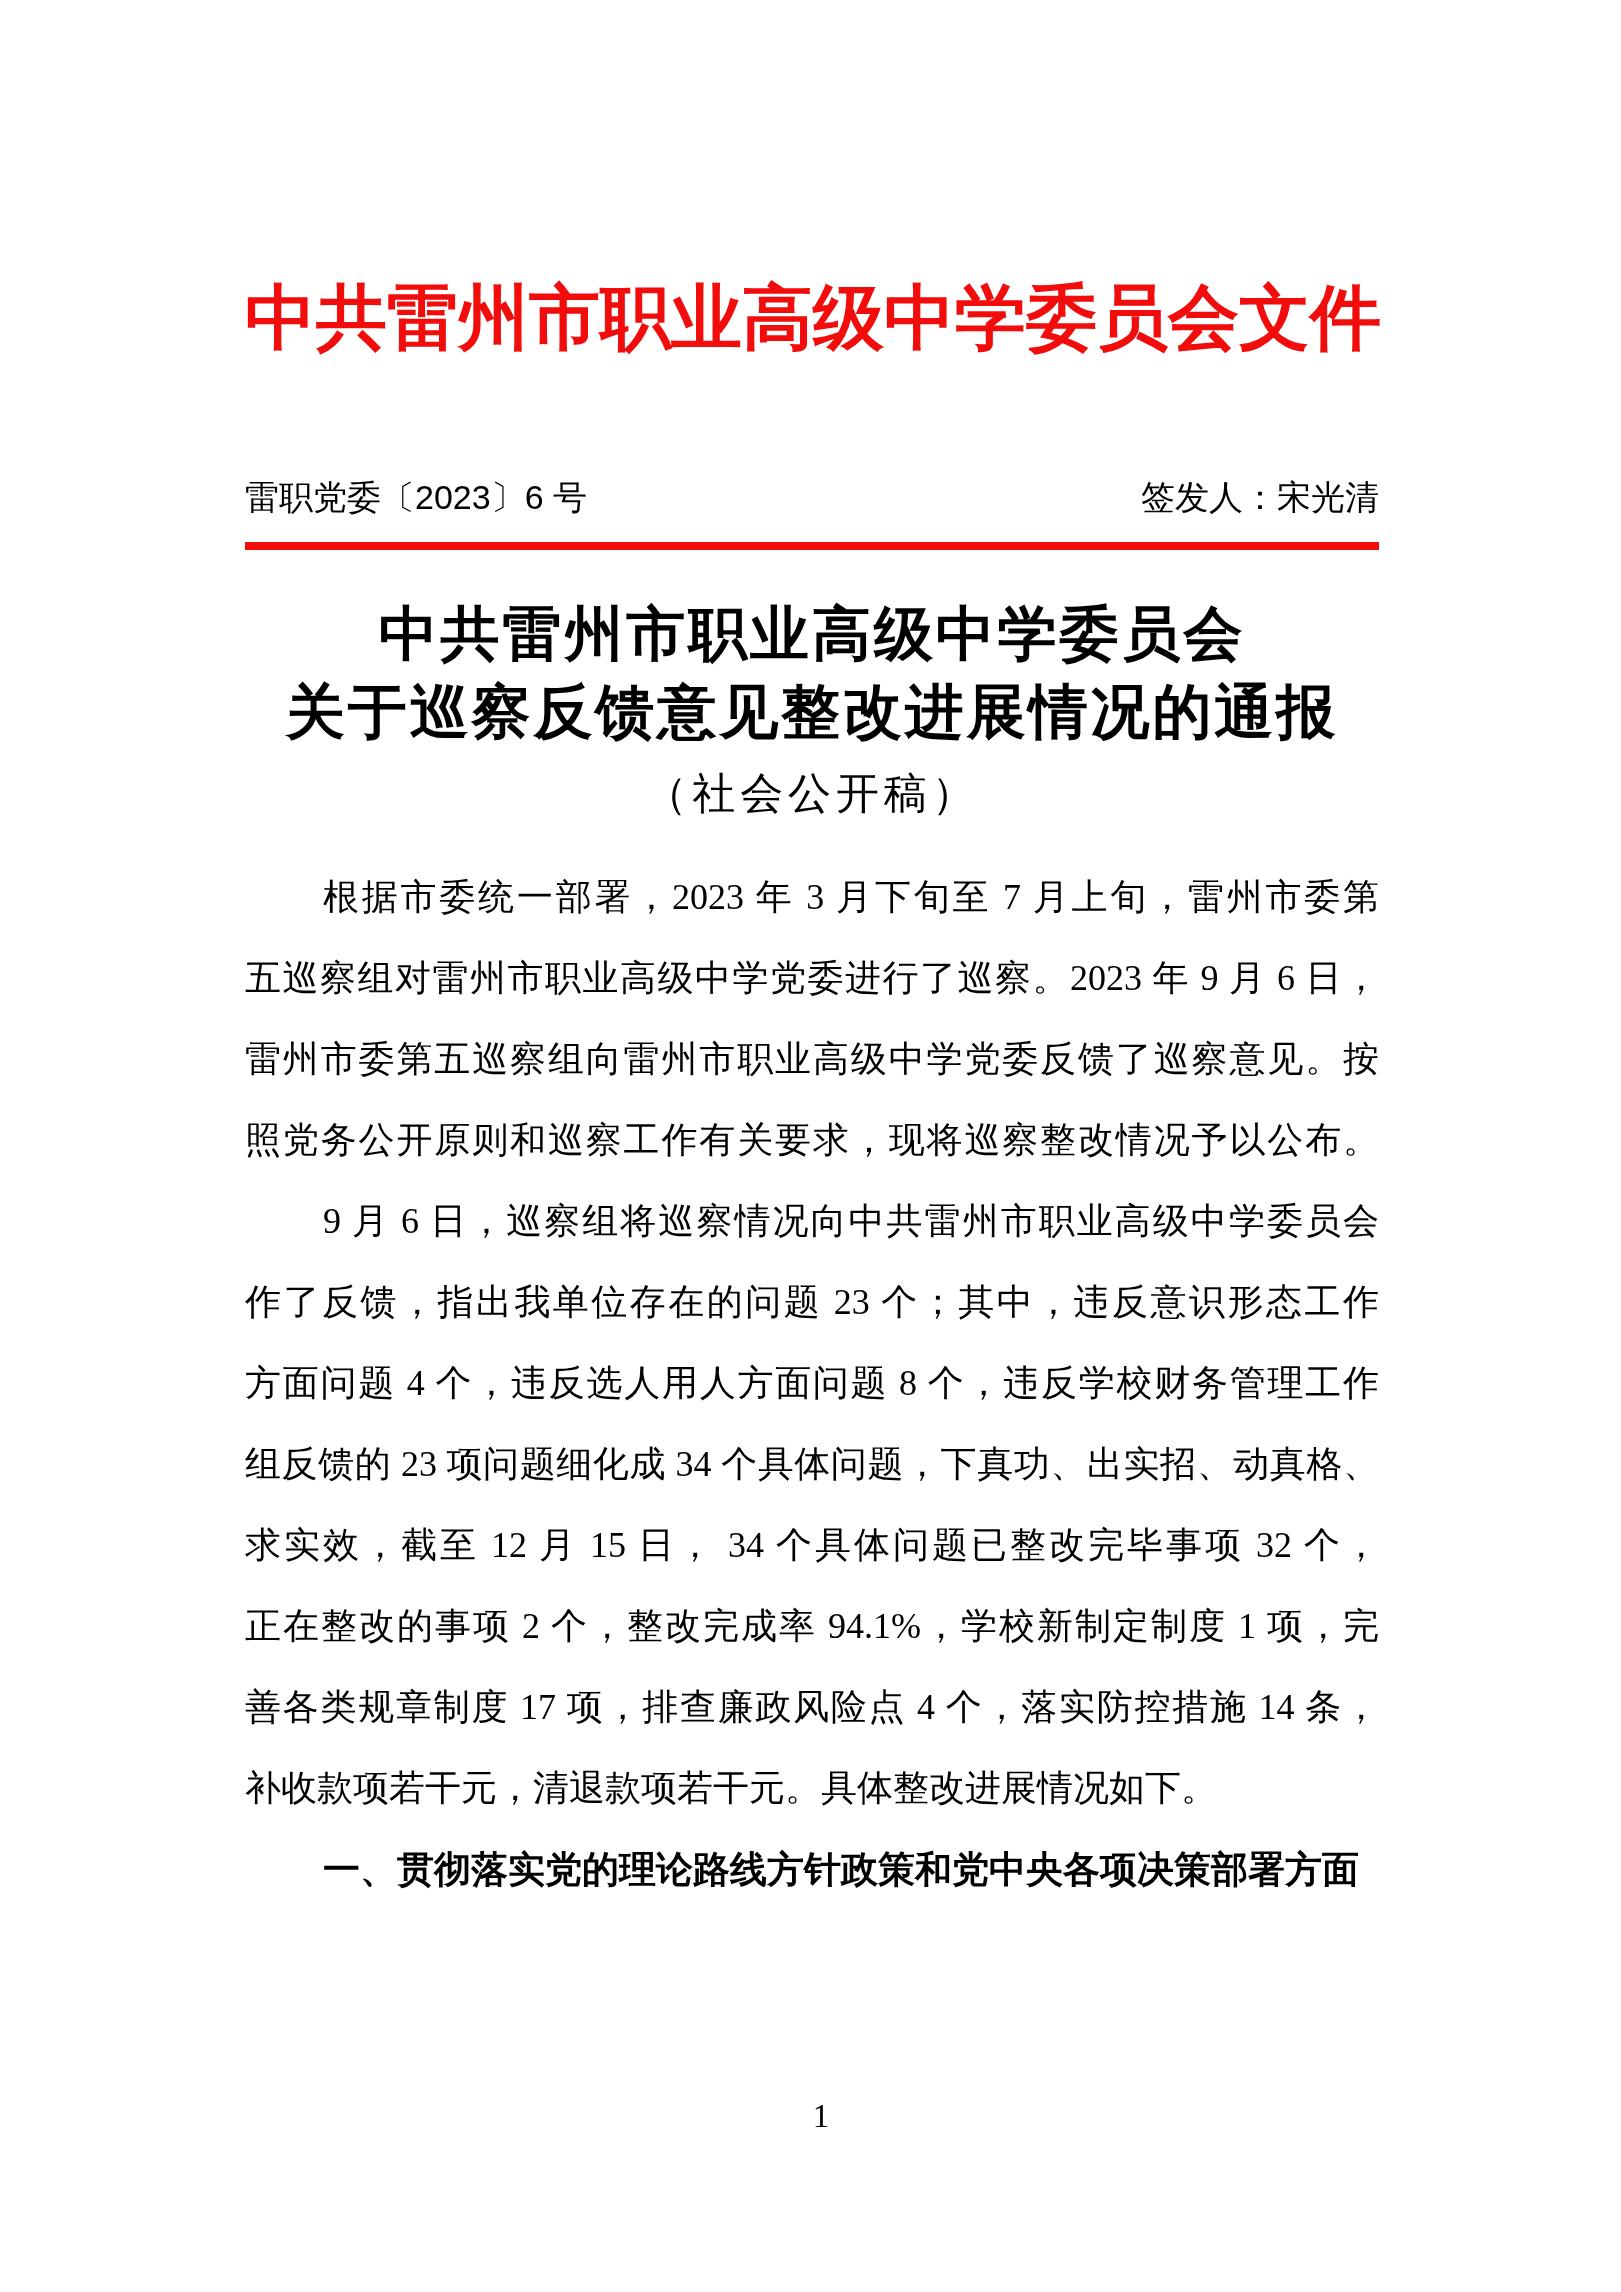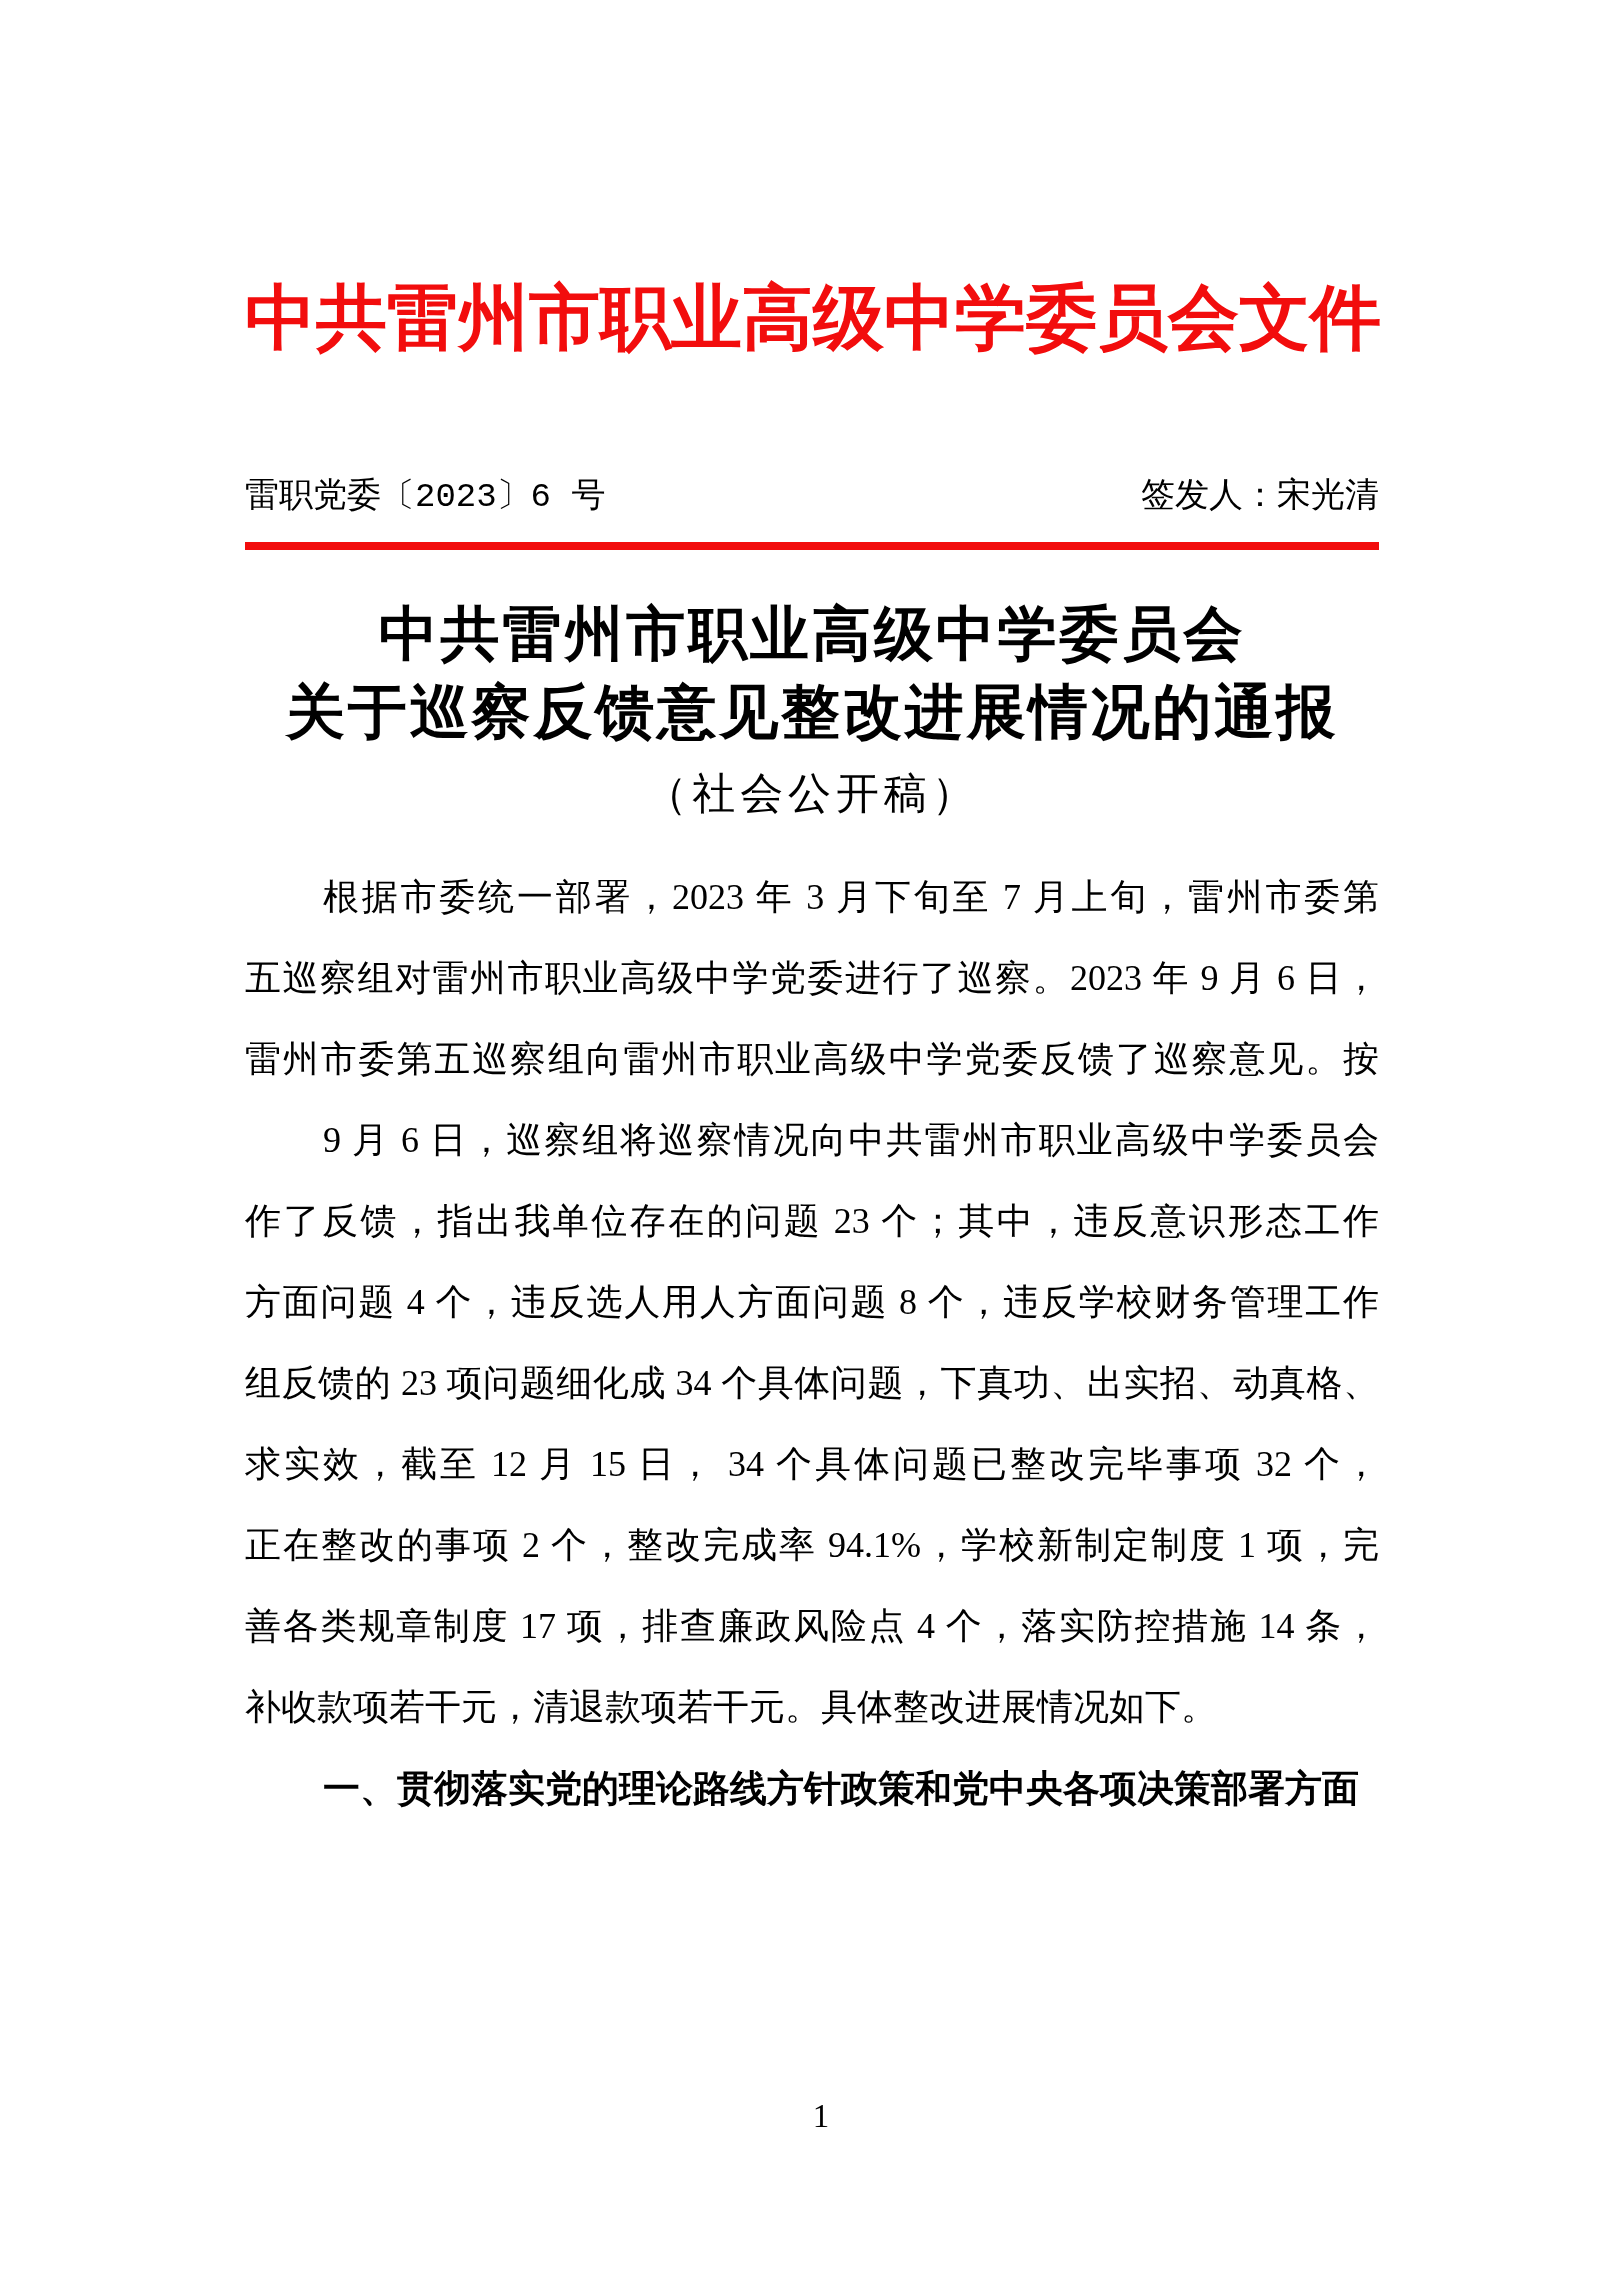--- a/index.html
+++ b/index.html
@@ -33,21 +33,21 @@
   .meta-row {
     position: absolute;
     left: 245px;
     width: 1134px;
     top: 472px;
     height: 51px;
     line-height: 51px;
     display: flex;
     justify-content: space-between;
     font-size: 34px;
-    font-family: Liberation Mono, monospace;
+    font-family: Liberation Sans, sans-serif;
     text-align: center;
   }
   .red-rule {
     position: absolute;
     left: 245px;
     width: 1134px;
     top: 542px;
     height: 7.8px;
     background: #F20D0D;
   }
@@ -135,20 +135,21 @@
   <div class="title-block">
     <div class="title-line">中共雷州市职业高级中学委员会</div>
     <div class="title-line">关于巡察反馈意见整改进展情况的通报</div>
     <div class="subtitle">（社会公开稿）</div>
   </div>
 
   <div class="body-text">
     <div class="body-line justify indent">根据市委统一部署，2023 年 3 月下旬至 7 月上旬，雷州市委第</div>
     <div class="body-line justify">五巡察组对雷州市职业高级中学党委进行了巡察。2023 年 9 月 6 日，</div>
     <div class="body-line justify">雷州市委第五巡察组向雷州市职业高级中学党委反馈了巡察意见。按</div>
+    <div class="body-line justify">照党务公开原则和巡察工作有关要求，现将巡察整改情况予以公布。</div>
     <div class="body-line justify indent">9 月 6 日，巡察组将巡察情况向中共雷州市职业高级中学委员会</div>
     <div class="body-line justify">作了反馈，指出我单位存在的问题 23 个；其中，违反意识形态工作</div>
     <div class="body-line justify">方面问题 4 个，违反选人用人方面问题 8 个，违反学校财务管理工作</div>
     <div class="body-line justify">组反馈的 23 项问题细化成 34 个具体问题，下真功、出实招、动真格、</div>
     <div class="body-line justify">求实效，截至 12 月 15 日，  34 个具体问题已整改完毕事项 32 个，</div>
     <div class="body-line justify">正在整改的事项 2 个，整改完成率 94.1%，学校新制定制度 1 项，完</div>
     <div class="body-line justify">善各类规章制度 17 项，排查廉政风险点 4 个，落实防控措施 14 条，</div>
     <div class="body-line">补收款项若干元，清退款项若干元。具体整改进展情况如下。</div>
     <div class="body-line heading">一、贯彻落实党的理论路线方针政策和党中央各项决策部署方面</div>
   </div>

